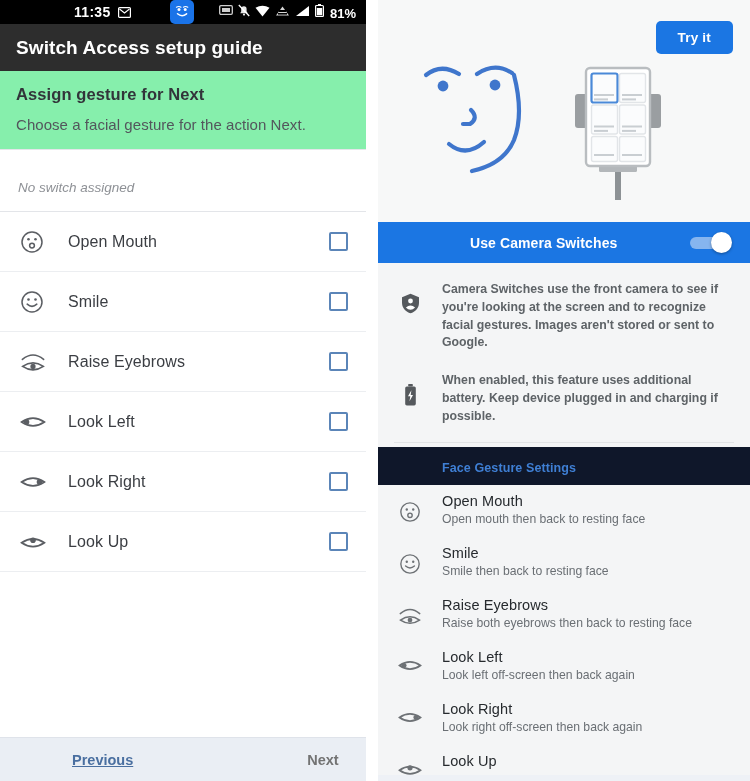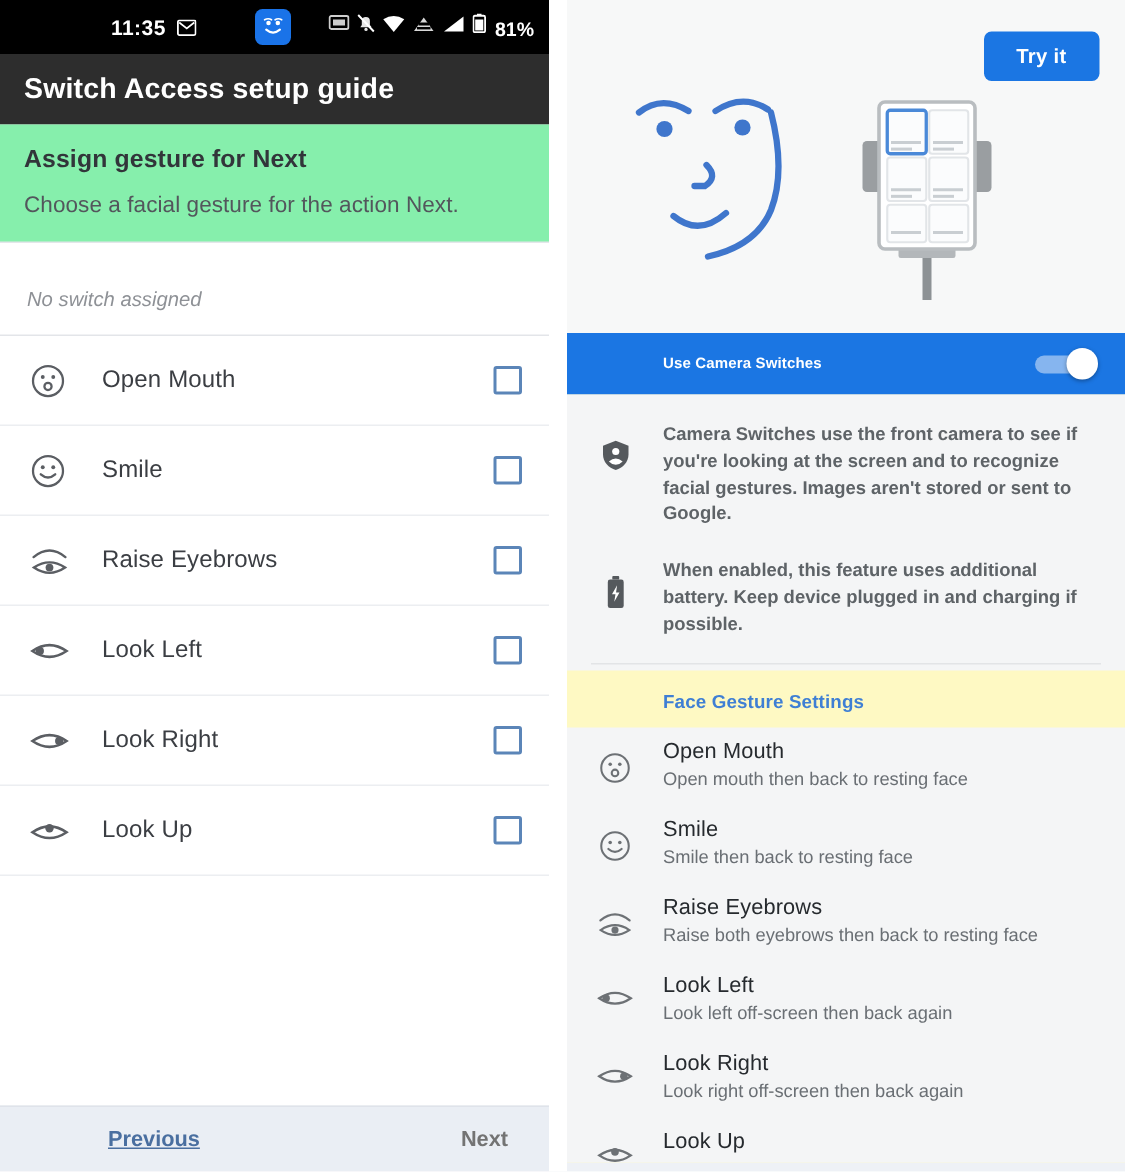--- a/index.html
+++ b/index.html
@@ -13,21 +13,21 @@
 
   
   .left-panel {
     position: relative;
     width: 366px; height: 781px;
     background: #f7f8fa;
     overflow: hidden;
     flex: 0 0 366px;
   }
   .statusbar {
-    height: 36px; background: #000000;
+    height: 24px; background: #000000;
     display: flex; align-items: center;
     padding: 0 10px 0 0;
     color: #ffffff;
   }
   .sb-time {
     font-size: 14px; font-weight: bold; letter-spacing: .3px;
     margin-left: 74px;
   }
   .sb-msg-icon { margin-left: 7px; display:flex; align-items:center; }
   .sb-face-badge {
@@ -95,21 +95,21 @@
   .left-col-inner { display:flex; flex-direction:column; height:781px; }
 
   
   .gap { width: 12px; flex: 0 0 12px; background: #ffffff; }
 
   
   .right-panel {
     position: relative;
     width: 372px; height: 775px;
     flex: 0 0 372px;
-    background: #fef9c3;
+    background: #0f172a;
     overflow: hidden;
   }
   .hero {
     position: relative; height: 222px; background: #f7f8f8;
   }
   .tryit-btn {
     position: absolute; top: 21px; right: 17px;
     background: #1b76e3; color: #ffffff;
     font-size: 13.5px; font-weight: bold;
     padding: 9px 22px; border-radius: 5px;
@@ -117,21 +117,21 @@
   }
   .hero-face { position: absolute; left: 38px; top: 52px; }
   .hero-device { position: absolute; left: 188px; top: 50px; }
 
   .toggle-bar {
     height: 41px; background: #1b76e3;
     display: flex; align-items: center;
     padding: 0 18px 0 64px;
   }
   .toggle-bar-label {
-    color: #ffffff; font-size: 10px; font-weight: bold; letter-spacing: .1px;
+    color: #ffffff; font-size: 14px; font-weight: bold; letter-spacing: .1px; margin-left: 28px;
   }
   .toggle-sw {
     margin-left: auto; position: relative;
     width: 42px; height: 17px;
   }
   .toggle-track {
     position: absolute; left: 0; top: 3px;
     width: 36px; height: 12px; border-radius: 6px;
     background: #86b5ef;
   }

